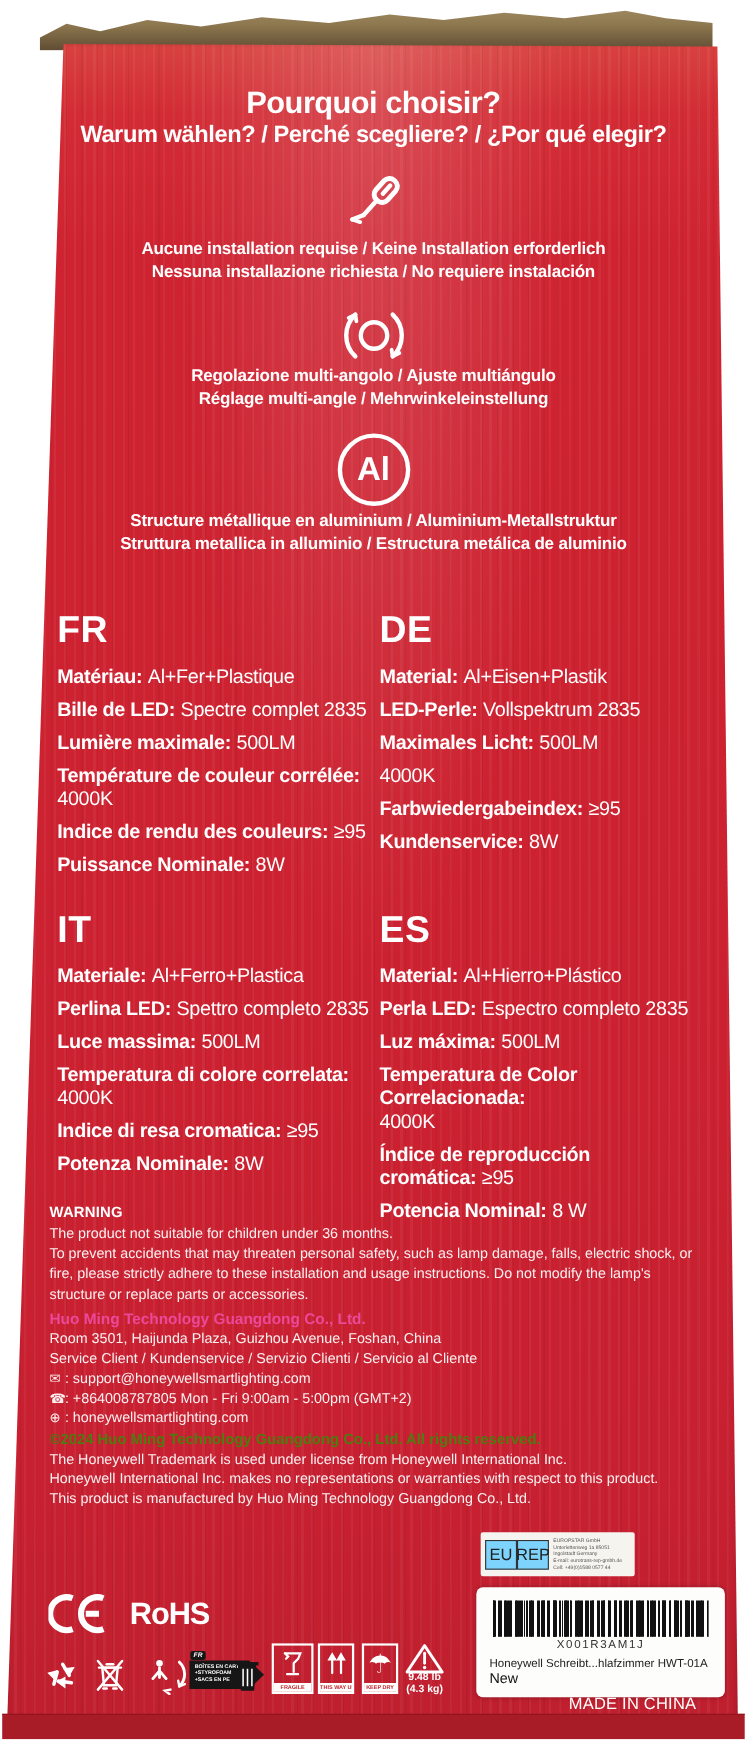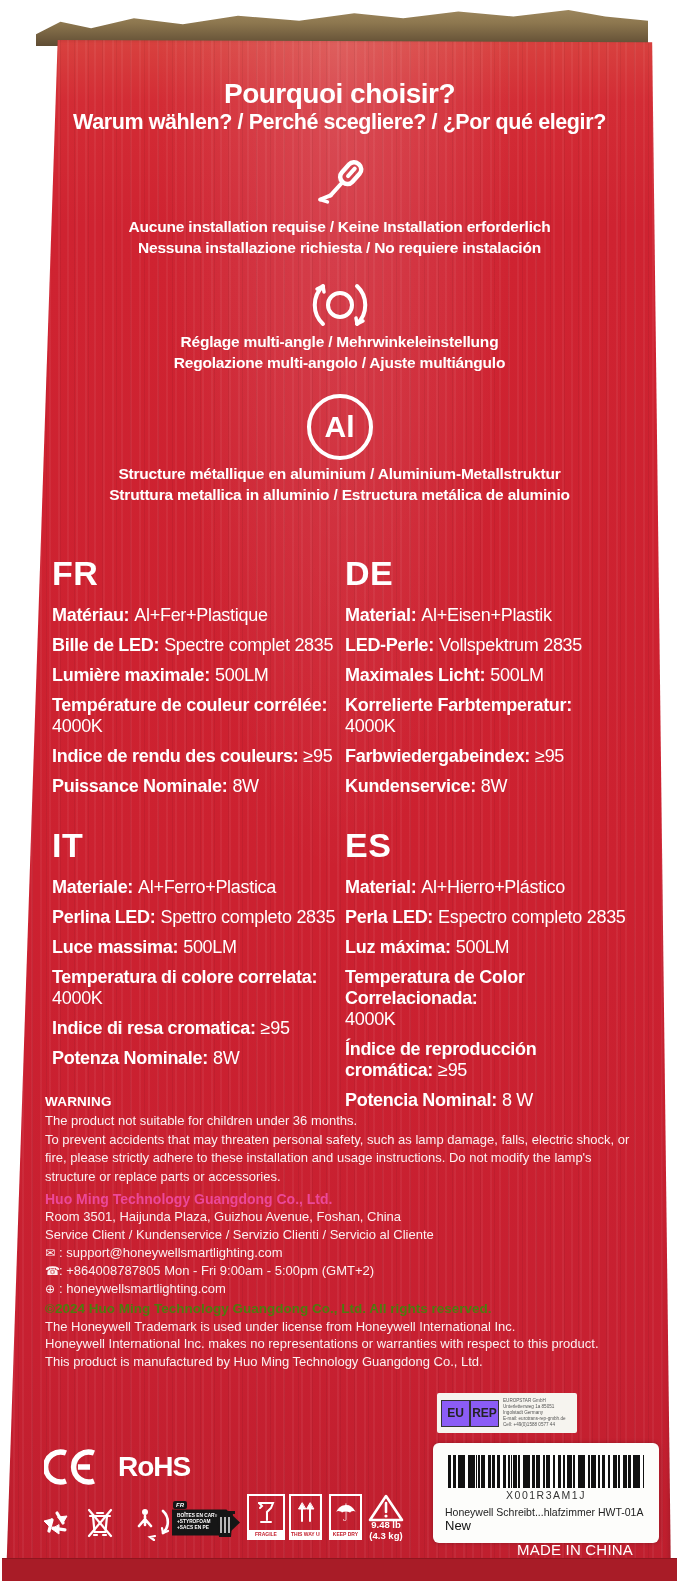--- a/index.html
+++ b/index.html
@@ -51,21 +51,21 @@
   .company{left:45px;top:1190px;width:590px;font-size:13px;line-height:18px;color:rgba(255,255,255,.93);}
   .company .name{font-size:14px;font-weight:700;color:#ec4899;}
   .contact-icon{display:inline-block;width:14px;font-size:12px;}
   .copy{left:45px;top:1300px;width:600px;font-size:13px;line-height:17.5px;color:rgba(255,255,255,.93);}
   .copy .first{font-size:13.5px;font-weight:700;color:#4d7c0f;}
 
   
   .eurep{left:437px;top:1393px;width:140px;height:40px;background:#f6f4ef;border-radius:2px;
     display:flex;align-items:center;gap:4px;padding:3px 4px;box-sizing:border-box;color:#222;}
   .eurep .cell{width:29px;height:27px;border:1.5px solid #333;display:flex;align-items:center;
-    justify-content:center;font-size:12px;font-weight:700;background:#8b5cf6;box-sizing:border-box;}
+    justify-content:center;font-size:15px;font-weight:400;background:#7dd3fc;box-sizing:border-box;}
   .eurep .cells{display:flex;}
   .eurep .txt{font-size:4.6px;line-height:6px;color:#555;}
 
   
   .certs{left:44px;top:1448px;display:flex;align-items:center;gap:18px;}
   .rohs{font-size:28px;font-weight:700;letter-spacing:-1px;line-height:1;}
 
   
   .shipbox{position:absolute;width:33px;height:46px;border:2.5px solid #fff;box-sizing:border-box;
     display:flex;flex-direction:column;}
@@ -134,22 +134,22 @@
       <g stroke="#fff" fill="none" stroke-linecap="round">
         <circle cx="33" cy="27" r="12" stroke-width="4"></circle>
         <path d="M16 8 A26 26 0 0 0 16 46" stroke-width="4"></path>
         <path d="M16 8 l-6 3 M16 8 l1 6" stroke-width="3.5"></path>
         <path d="M50 8 A26 26 0 0 1 50 46" stroke-width="4"></path>
         <path d="M50 46 l6 -3 M50 46 l-1 -6" stroke-width="3.5"></path>
       </g>
     </svg>
   </div>
   <div class="abs ctr feat-text" style="top:331px">
+    <div>Regolazione multi-angolo / Ajuste multiángulo</div>
     <div>Réglage multi-angle / Mehrwinkeleinstellung</div>
-    <div>Regolazione multi-angolo / Ajuste multiángulo</div>
   </div>
 
   <div class="abs feat-icon" style="top:394px">
     <div class="al-circle">
         <span>Al</span>
       </div>
   </div>
   <div class="abs ctr feat-text" style="top:463px">
     <div>Structure métallique en aluminium / Aluminium-Metallstruktur</div>
     <div>Struttura metallica in alluminio / Estructura metálica de aluminio</div>
@@ -163,21 +163,21 @@
     <div class="spec-row stack"><b>Température de couleur corrélée:</b><span>4000K</span></div>
     <div class="spec-row"><b>Indice de rendu des couleurs:</b><span>≥95</span></div>
     <div class="spec-row"><b>Puissance Nominale:</b><span>8W</span></div>
   </div>
 
   <div class="spec" style="left:345px;top:556px;width:302px">
     <h3>DE</h3>
     <div class="spec-row"><b>Material:</b><span>Al+Eisen+Plastik</span></div>
     <div class="spec-row"><b>LED-Perle:</b><span>Vollspektrum 2835</span></div>
     <div class="spec-row"><b>Maximales Licht:</b><span>500LM</span></div>
-    <div class="spec-row stack"><b>Korrelierte Farbtemperatur:</b><span>4000K</span></div>
+    <div class="spec-row stack"><span>4000K</span></div>
     <div class="spec-row"><b>Farbwiedergabeindex:</b><span>≥95</span></div>
     <div class="spec-row"><b>Kundenservice:</b><span>8W</span></div>
   </div>
 
   <div class="spec" style="left:52px;top:828px;width:292px">
     <h3>IT</h3>
     <div class="spec-row"><b>Materiale:</b><span>Al+Ferro+Plastica</span></div>
     <div class="spec-row"><b>Perlina LED:</b><span>Spettro completo 2835</span></div>
     <div class="spec-row"><b>Luce massima:</b><span>500LM</span></div>
     <div class="spec-row stack"><b>Temperatura di colore correlata:</b><span>4000K</span></div>

